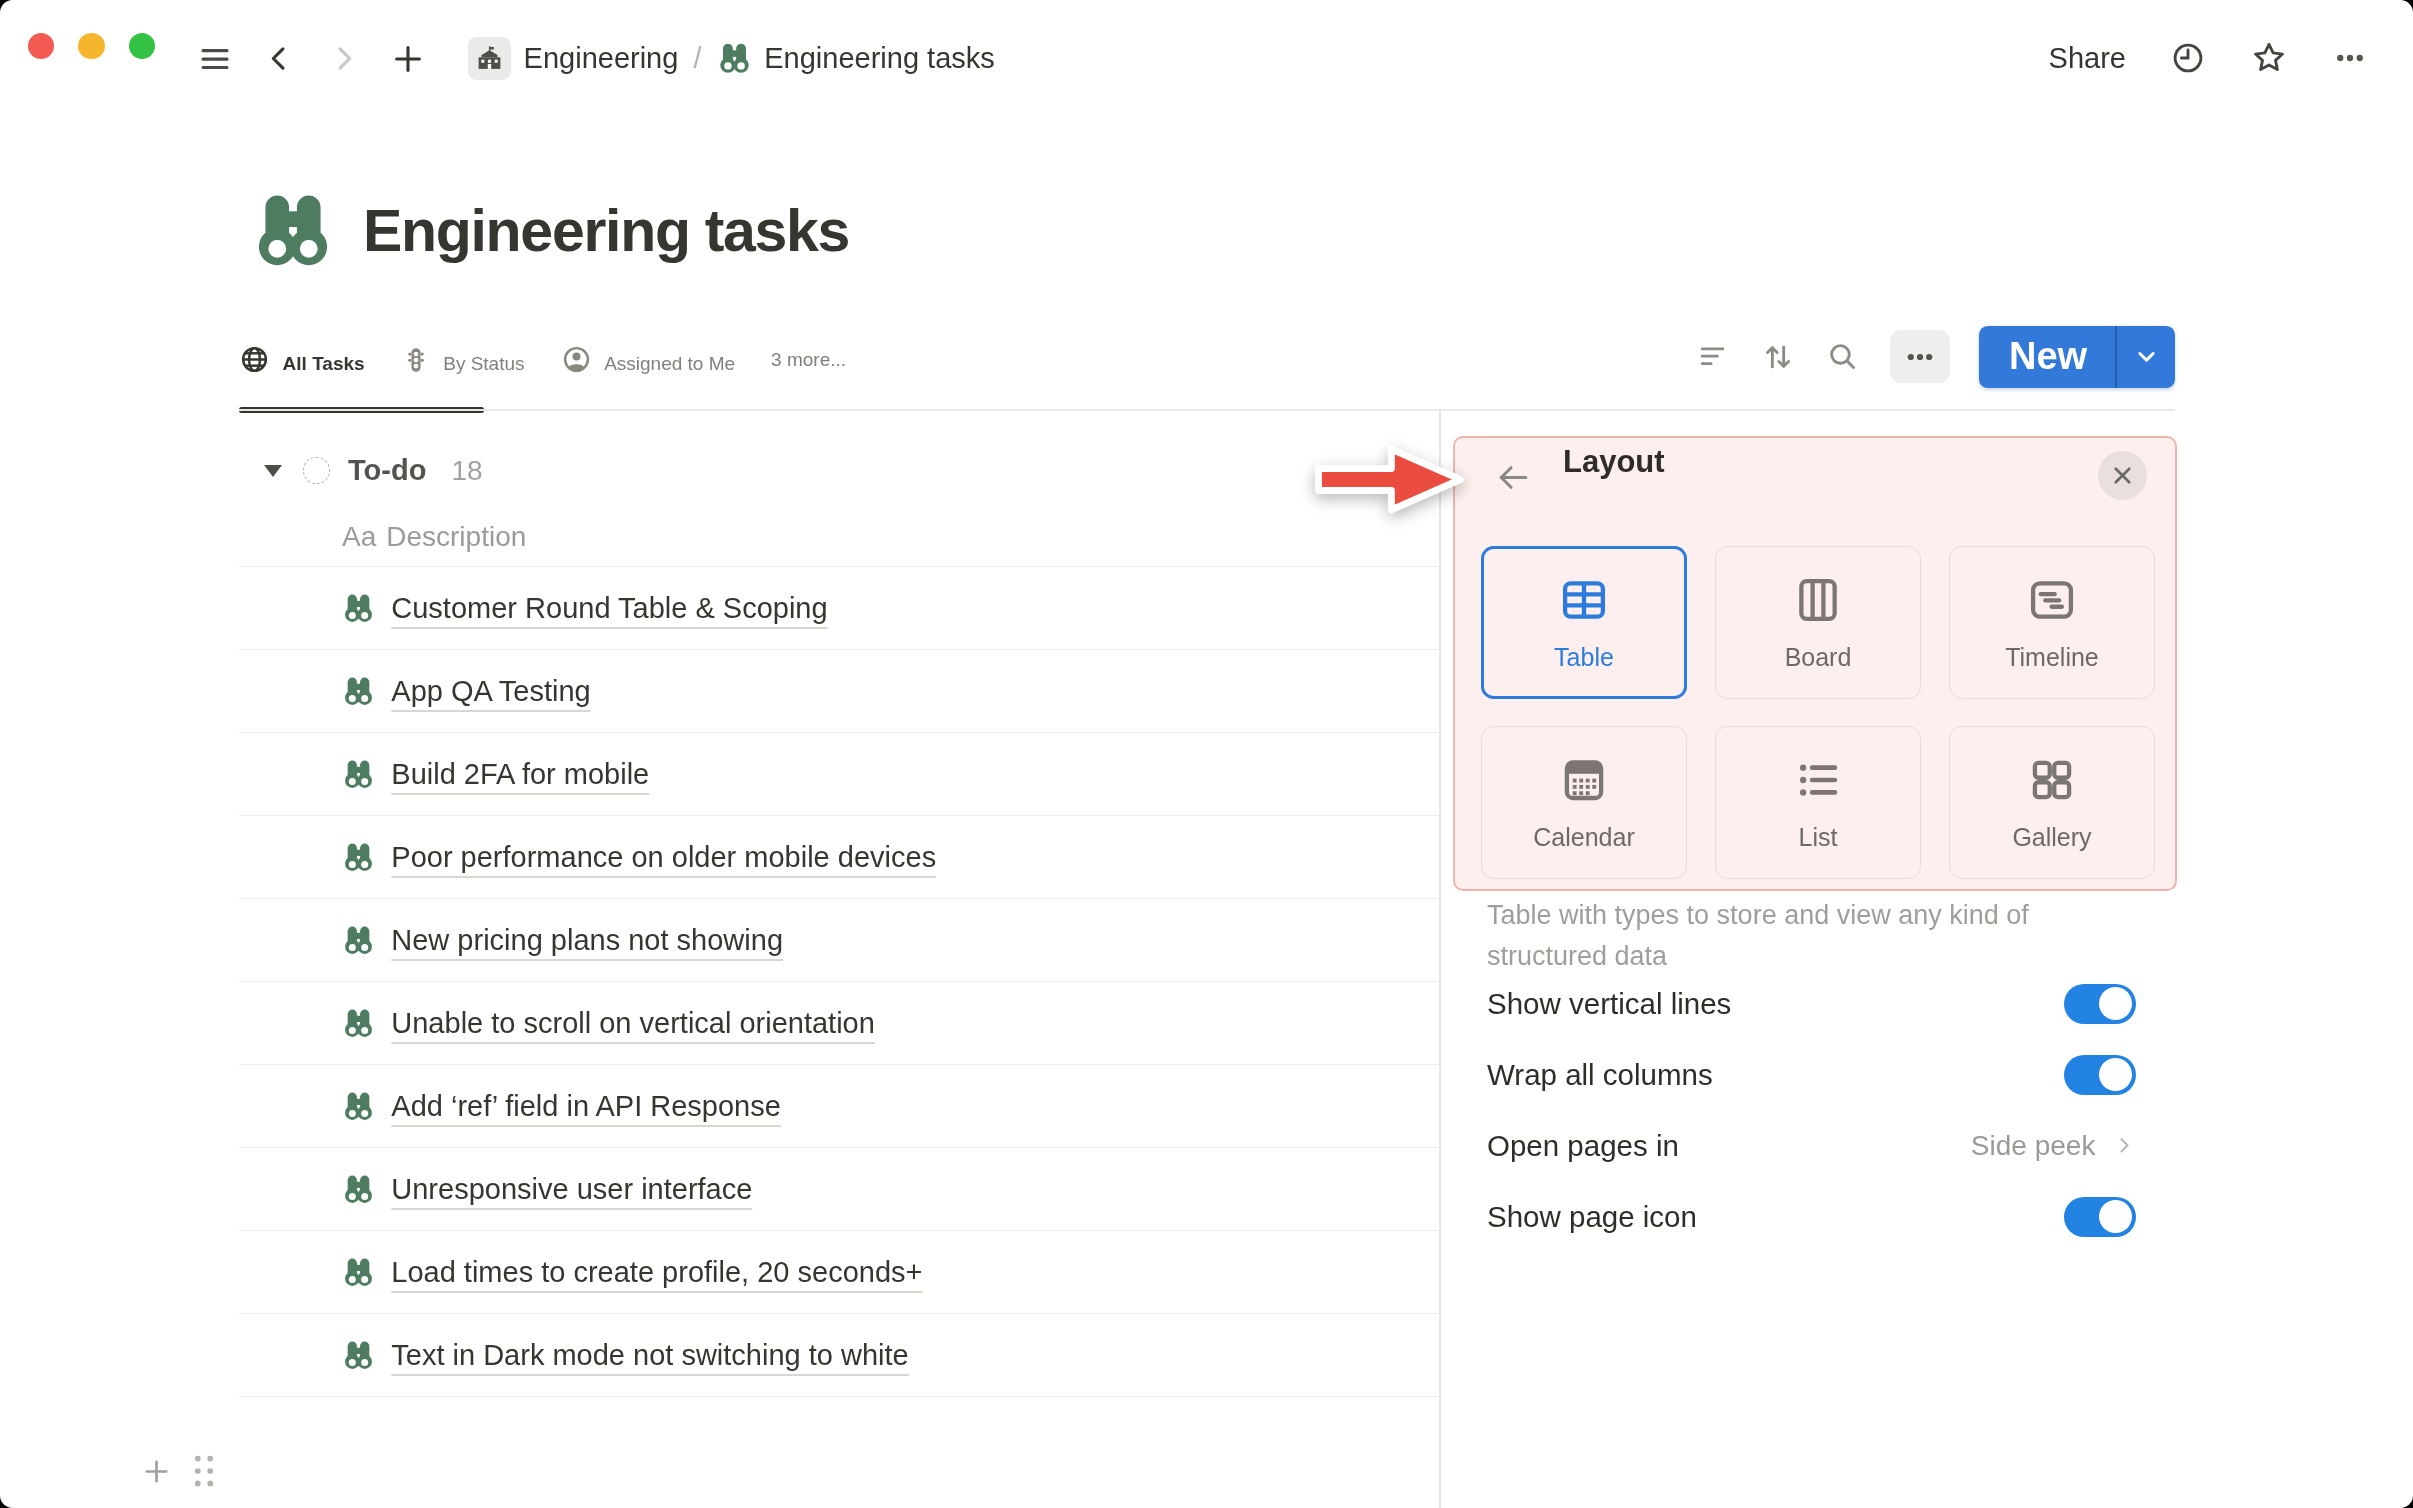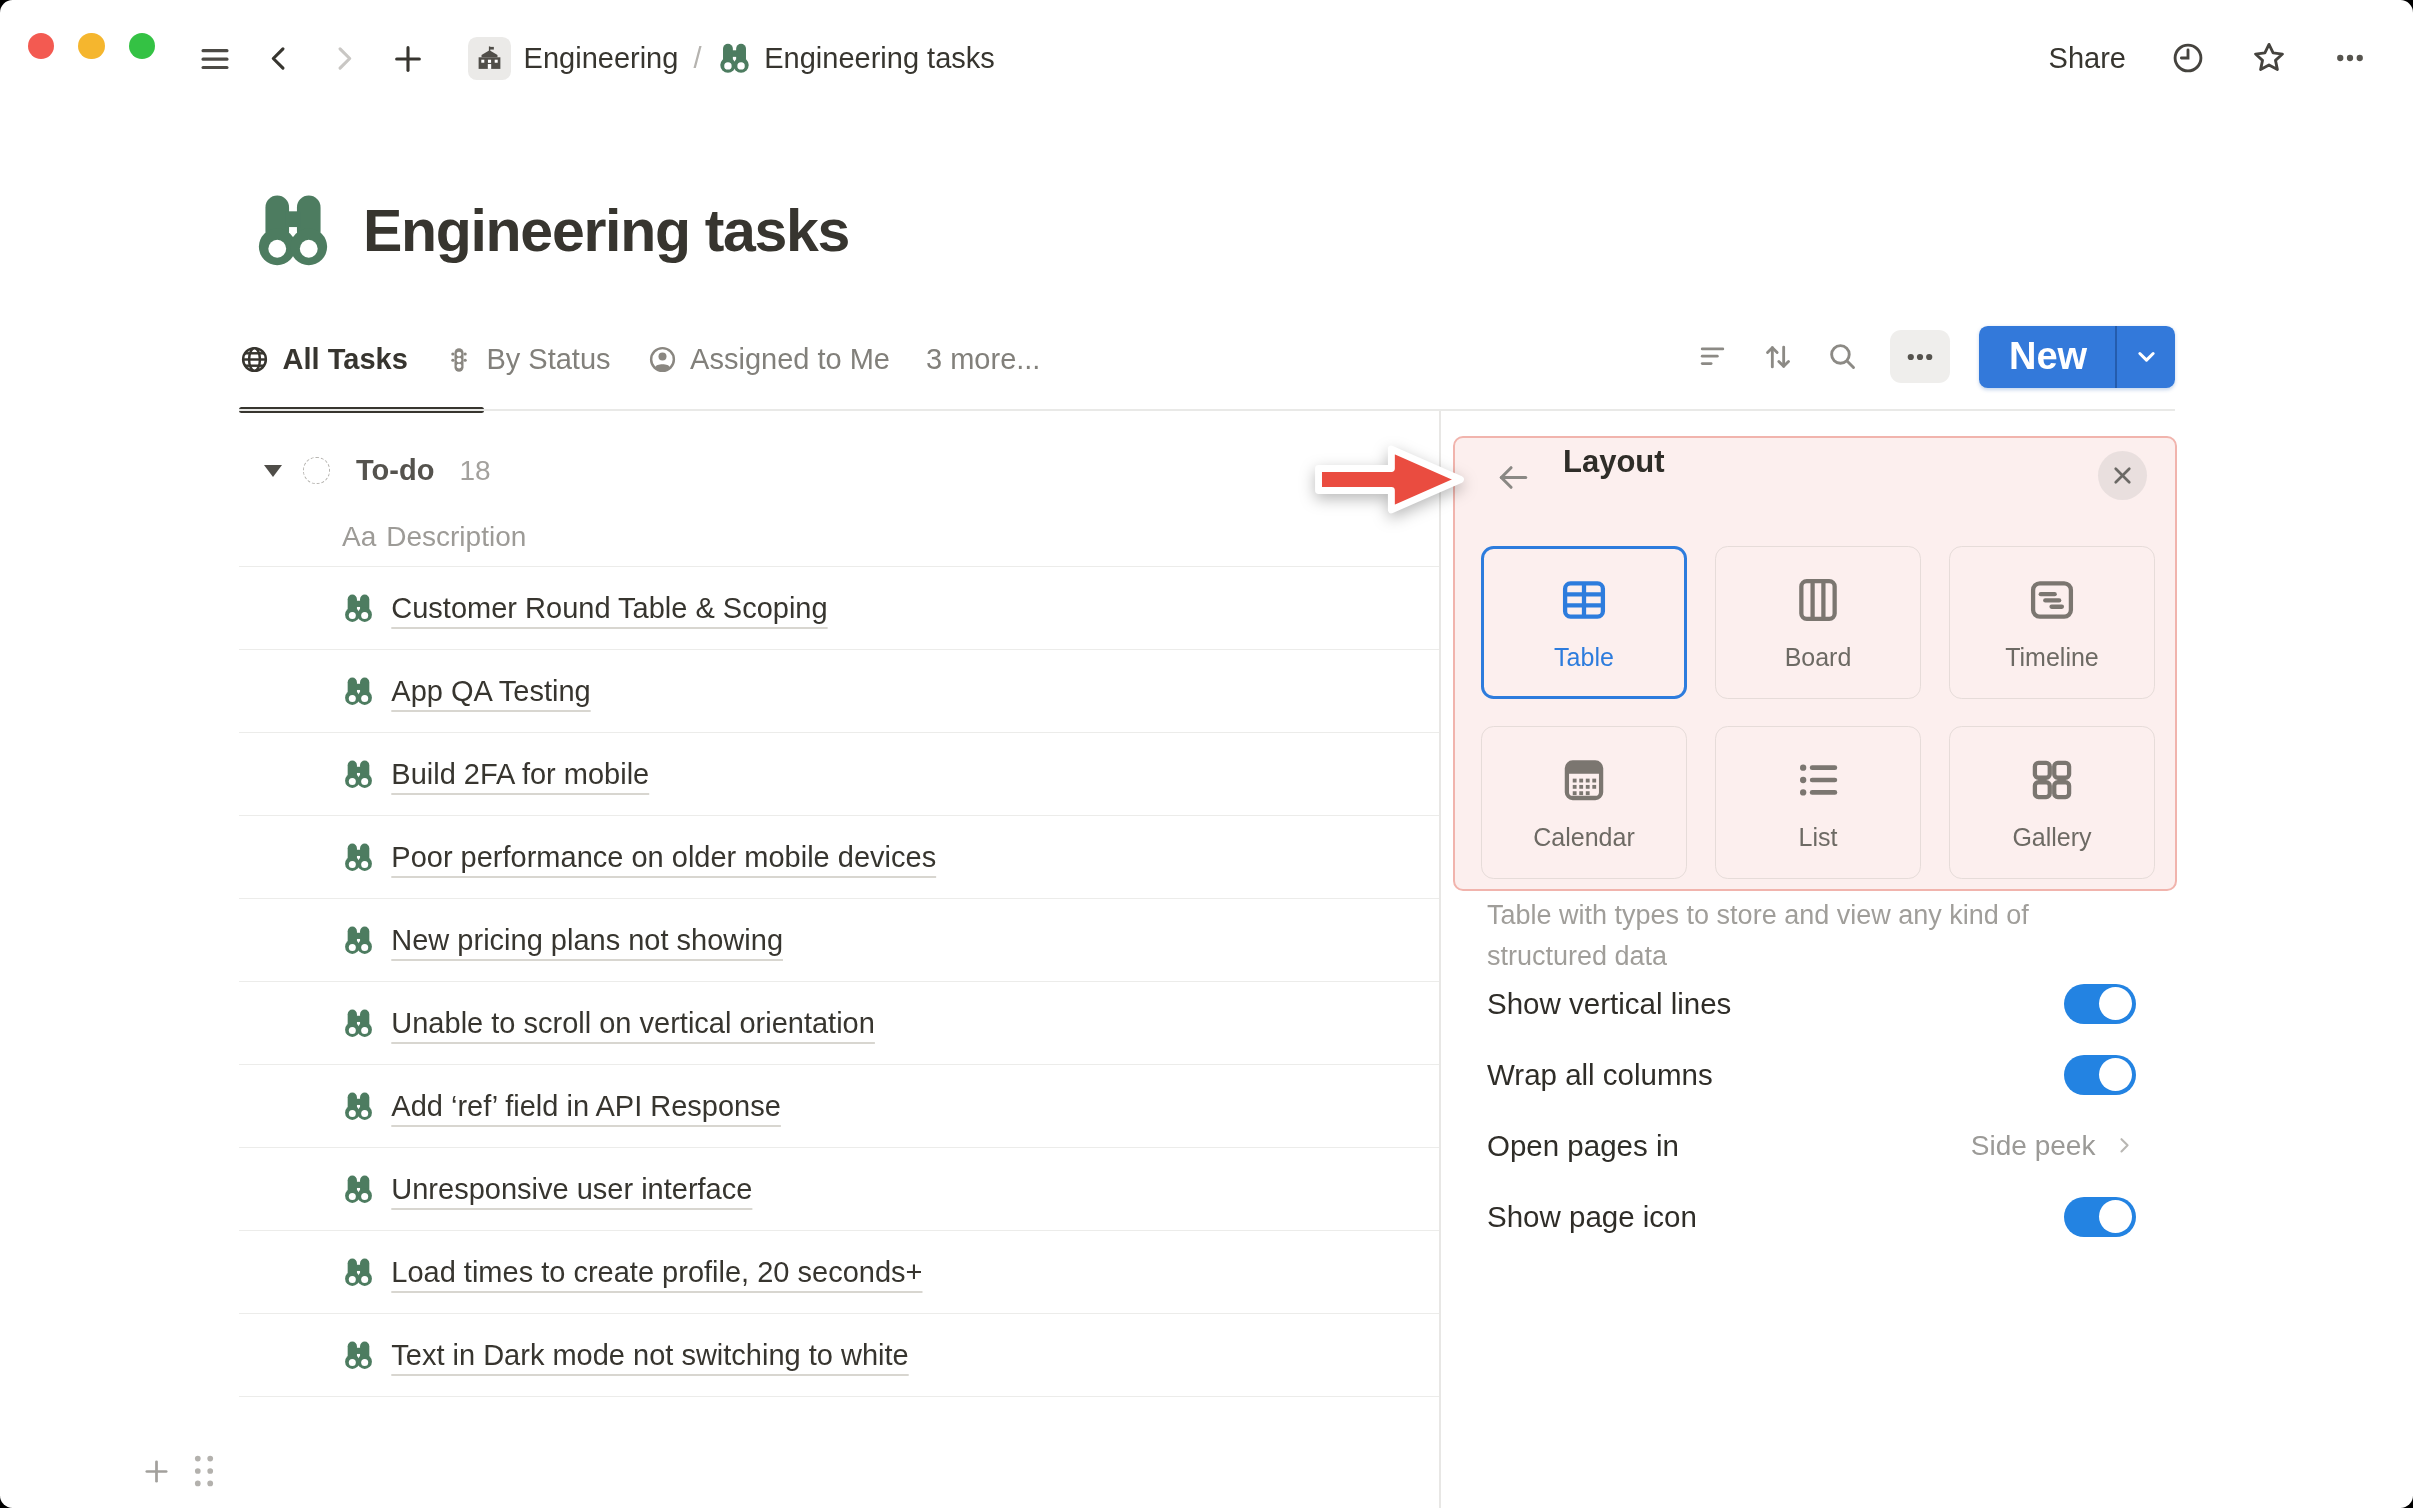--- a/index.html
+++ b/index.html
@@ -31,37 +31,37 @@
 
   
   .page-title { position:absolute; left:251px; top:189px; display:flex; align-items:center; gap:28px; }
   .page-title h1 { font-size:59px; font-weight:700; letter-spacing:-1.3px; color:#37352f; }
 
   
   .tabsbar { position:absolute; left:239px; top:314px; width:1936px; height:97px; }
   .tabs-rule { position:absolute; left:0; right:0; bottom:0; height:1.9px; background:#e9e9e7; }
   .tabs-underline { position:absolute; left:0; bottom:-1.9px; width:245px; height:5.7px; background:#37352f; border-radius:2.5px; }
   .tabs { position:absolute; left:0; top:14px; height:63px; display:flex; align-items:center; gap:36px; }
-  .tab { display:flex; align-items:center; gap:12.6px; font-size:29px; color:#82807b; font-weight:500; }
+  .tab { display:flex; align-items:flex-end; gap:12.6px; font-size:19px; color:#82807b; font-weight:500; }
   .tab.active { color:#37352f; font-weight:700; }
 
   .view-toolbar { position:absolute; right:0; top:6.3px; height:73px; display:flex; align-items:center; gap:29px; }
   .tool-icon { display:flex; align-items:center; justify-content:center; width:36px; height:36px; }
   .more-btn { width:60px; height:53px; border-radius:11.3px; background:#efeeec; display:flex; align-items:center; justify-content:center; }
   .new-group { display:flex; align-items:stretch; height:62px; background:#3379da; border-radius:8.8px; overflow:hidden; box-shadow:0 1.9px 3.8px rgba(25,90,180,.25); }
   .new-main { display:flex; align-items:center; padding:0 28px 0 30px; color:#fff; font-size:38px; font-weight:600; }
   .new-split { width:1.9px; background:rgba(10,40,90,.35); }
   .new-caret { width:58px; display:flex; align-items:center; justify-content:center; }
 
   
   .tableArea { position:absolute; left:239px; top:434px; width:1200px; }
   .group-header { display:flex; align-items:center; gap:16.3px; height:73px; padding-left:25px; }
   .tri { width:0; height:0; border-left:9.4px solid transparent; border-right:9.4px solid transparent; border-top:12.6px solid #4f4d48; }
   .todo-circle { width:26.4px; height:26.4px; border:1.9px dashed #b6b4b0; border-radius:50%; margin-left:5px; }
-  .group-name { font-size:29px; font-weight:700; color:#55534e; margin-left:10px; }
+  .group-name { font-size:29px; font-weight:700; color:#55534e; margin-left:2px; }
   .group-count { font-size:28px; color:#a3a19d; margin-left:8.8px; }
 
   .col-header { display:flex; align-items:center; gap:10px; height:60px; padding-left:103px;
                 border-bottom:1.9px solid #ececea; color:#9d9b97; }
   .col-type { font-size:28px; }
   .col-name { font-size:28px; }
 
   .trow { display:flex; align-items:center; gap:16.3px; height:83px; padding-left:103px; border-bottom:1.9px solid #ececea; }
   .trow .title { font-size:29px; font-weight:500; color:#37352f;
                  text-decoration:underline; text-decoration-color:#d8d6d0;

